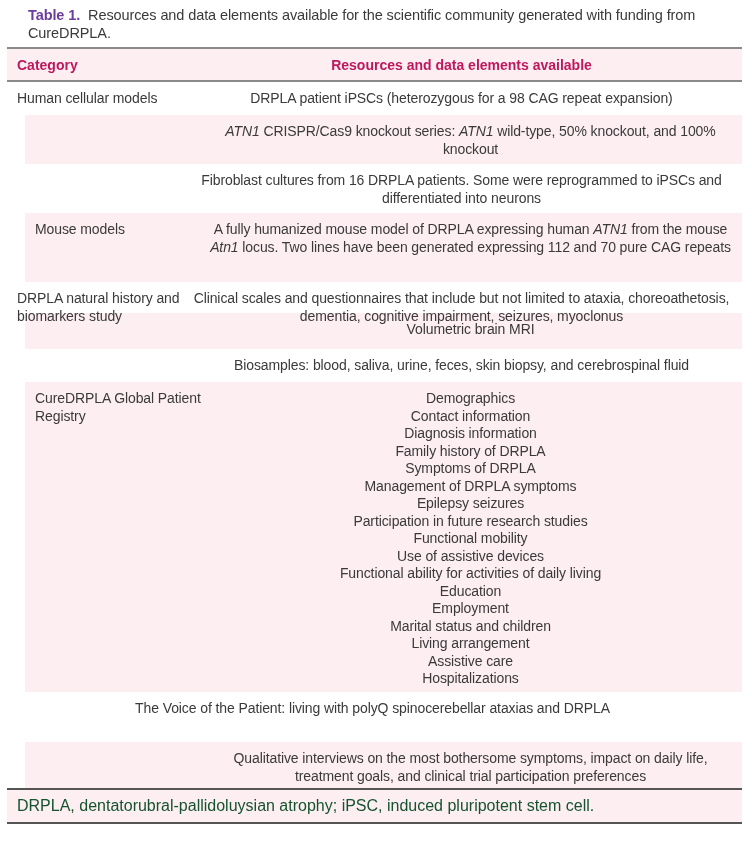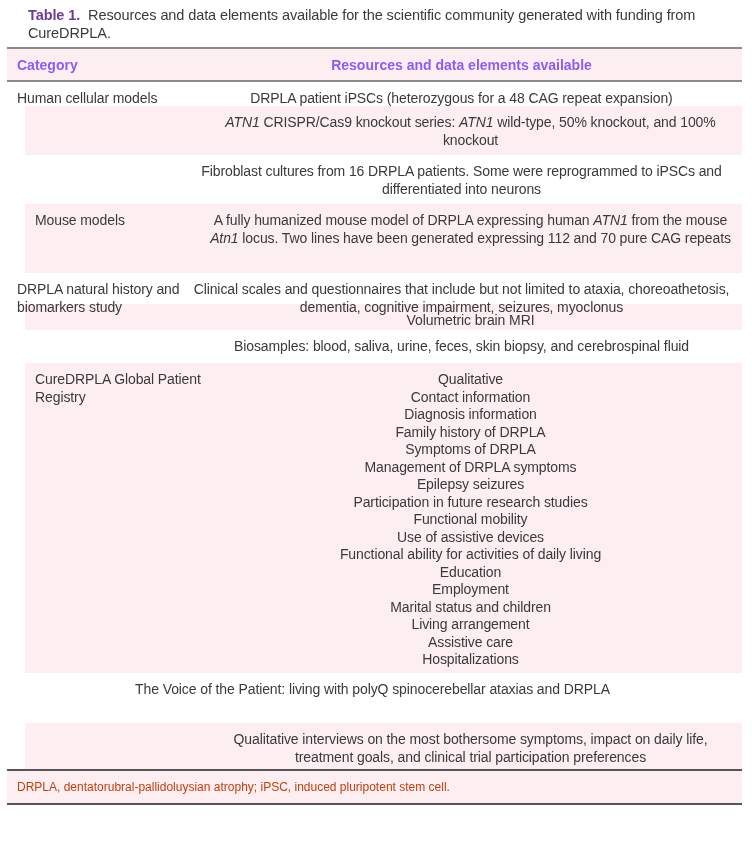--- a/index.html
+++ b/index.html
@@ -1,47 +1,47 @@
 <!DOCTYPE html>
 <html><head>
 <meta charset="utf-8">
 <style>
   html, body { margin:0; padding:0; background:#ffffff; }
   body { width:752px; height:847px; position:relative; font-family:"Liberation Sans", sans-serif; color:#3a3a3a; overflow:hidden; }
   .caption { position:absolute; left:10px; top:6px; width:732px; font-size:14.5px; line-height:18px; color:#3a3a3a; letter-spacing:-0.1px;margin-left:18px; }
   .caption .label { color:#6a3d9a; font-weight:bold; margin-right:4px; }
   .table { position:absolute; left:7px; top:47px; width:735px; }
-  .hdr { height:31px; background:#fdeef2; border-top:2px solid #8a8a8a; border-bottom:2px solid #8a8a8a; display:flex; align-items:center; font-weight:bold; font-size:14px; color:#8b5cf6; }
+  .hdr { height:31px; background:#fdeef2; border-top:2px solid #8a8a8a; border-bottom:2px solid #8a8a8a; display:flex; align-items:center; font-weight:bold; font-size:14px; color:#be185d; }
   .row { display:flex; font-size:14px; line-height:17.5px; letter-spacing:-0.1px; }
   .row.pink { background:#fdeef2;margin-left:18px; }
   .c1 { width:178px; padding-left:10px; box-sizing:border-box; }
   .c2 { flex:1; padding-right:4px;text-align:center; }
   .row .c1, .row .c2 { padding-top:8px; padding-bottom:7px; }
   .hdr .c1, .hdr .c2 { padding-top:0; padding-bottom:0; }
   .list-line { display:block; }
-  .footnote { border-top:2px solid #555; border-bottom:2px solid #555; background:#fdeef2; font-size:12px; height:32px; display:flex; align-items:center; padding-left:10px; color:#c2410c; }
+  .footnote { border-top:2px solid #555; border-bottom:2px solid #555; background:#fdeef2; font-size:16px; height:32px; display:flex; align-items:center; padding-left:10px; color:#14532d; }
   i { font-style:italic; }
 </style>
 </head>
 <body>
 
 <div class="caption">
   <span class="label">Table 1.</span>
   <span>Resources and data elements available for the scientific community generated with funding from CureDRPLA.</span>
 </div>
 
 <div class="table">
   <div class="hdr">
     <div class="c1">Category</div>
     <div class="c2">Resources and data elements available</div>
   </div>
 
-  <div class="row" style="height:24px">
+  <div class="row" style="height:33px">
     <div class="c1">Human cellular models</div>
-    <div class="c2">DRPLA patient iPSCs (heterozygous for a 48 CAG repeat expansion)</div>
+    <div class="c2">DRPLA patient iPSCs (heterozygous for a 98 CAG repeat expansion)</div>
   </div>
 
   <div class="row pink" style="height:49px">
     <div class="c1"></div>
     <div class="c2"><i>ATN1</i><span> CRISPR/Cas9 knockout series: </span><i>ATN1</i><span> wild-type, 50% knockout, and 100% knockout</span></div>
   </div>
 
   <div class="row" style="height:49px">
     <div class="c1"></div>
     <div class="c2">Fibroblast cultures from 16 DRPLA patients. Some were reprogrammed to iPSCs and differentiated into neurons</div>
@@ -50,34 +50,34 @@
   <div class="row pink" style="height:69px">
     <div class="c1">Mouse models</div>
     <div class="c2"><span>A fully humanized mouse model of DRPLA expressing human </span><i>ATN1</i><span> from the mouse </span><i>Atn1</i><span> locus. Two lines have been generated expressing 112 and 70 pure CAG repeats</span></div>
   </div>
 
   <div class="row" style="height:31px">
     <div class="c1">DRPLA natural history and biomarkers study</div>
     <div class="c2">Clinical scales and questionnaires that include but not limited to ataxia, choreoathetosis, dementia, cognitive impairment, seizures, myoclonus</div>
   </div>
 
-  <div class="row pink" style="height:26px">
+  <div class="row pink" style="height:36px">
     <div class="c1"></div>
     <div class="c2">Volumetric brain MRI</div>
   </div>
 
   <div class="row" style="height:33px">
     <div class="c1"></div>
     <div class="c2">Biosamples: blood, saliva, urine, feces, skin biopsy, and cerebrospinal fluid</div>
   </div>
 
   <div class="row pink" style="height:310px">
     <div class="c1">CureDRPLA Global Patient Registry</div>
     <div class="c2">
-      <span class="list-line">Qualitative</span>
+      <span class="list-line">Demographics</span>
       <span class="list-line">Contact information</span>
       <span class="list-line">Diagnosis information</span>
       <span class="list-line">Family history of DRPLA</span>
       <span class="list-line">Symptoms of DRPLA</span>
       <span class="list-line">Management of DRPLA symptoms</span>
       <span class="list-line">Epilepsy seizures</span>
       <span class="list-line">Participation in future research studies</span>
       <span class="list-line">Functional mobility</span>
       <span class="list-line">Use of assistive devices</span>
       <span class="list-line">Functional ability for activities of daily living</span>

